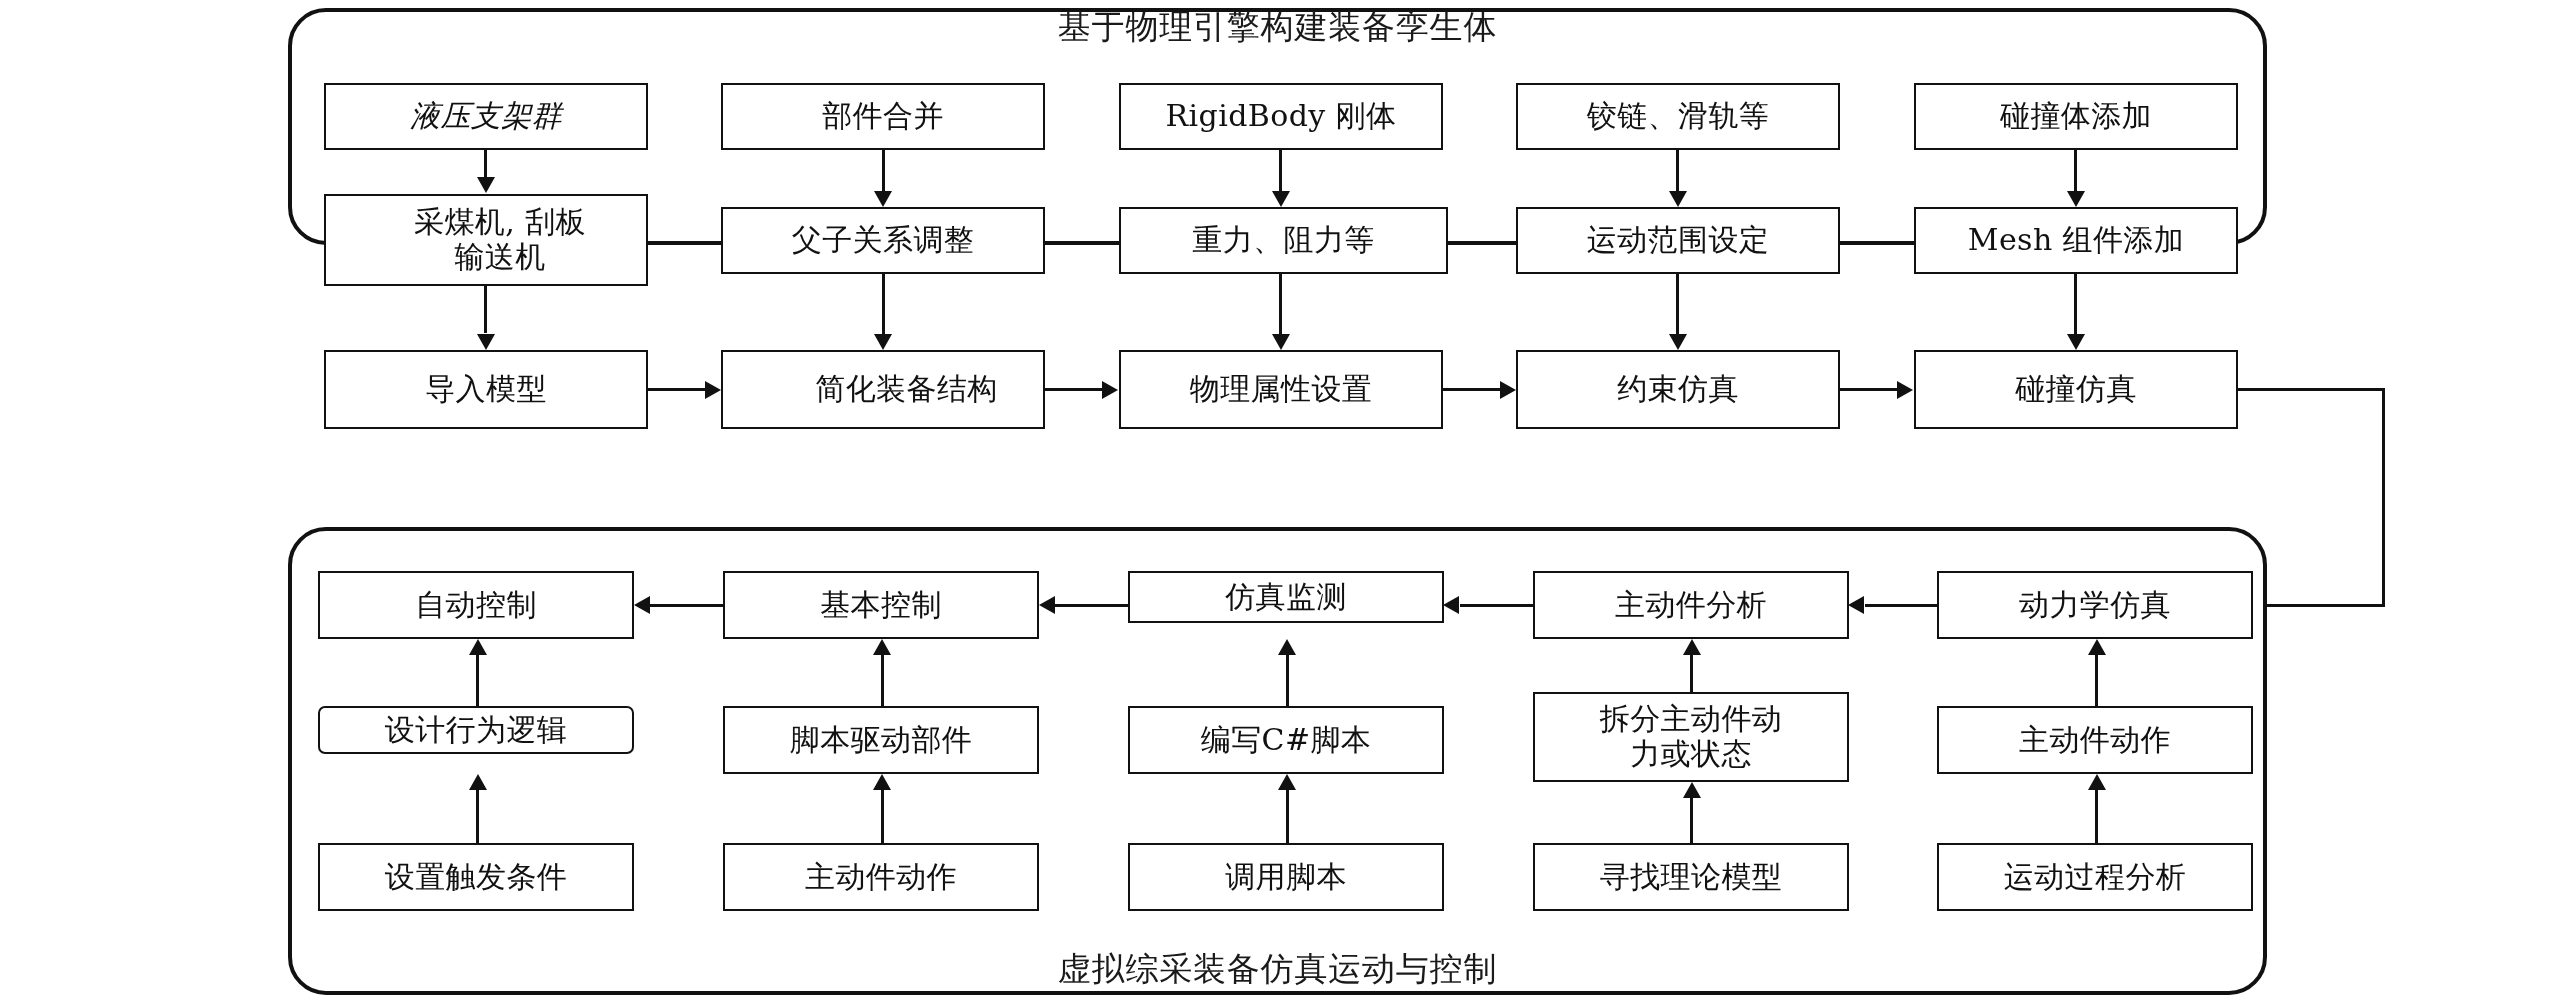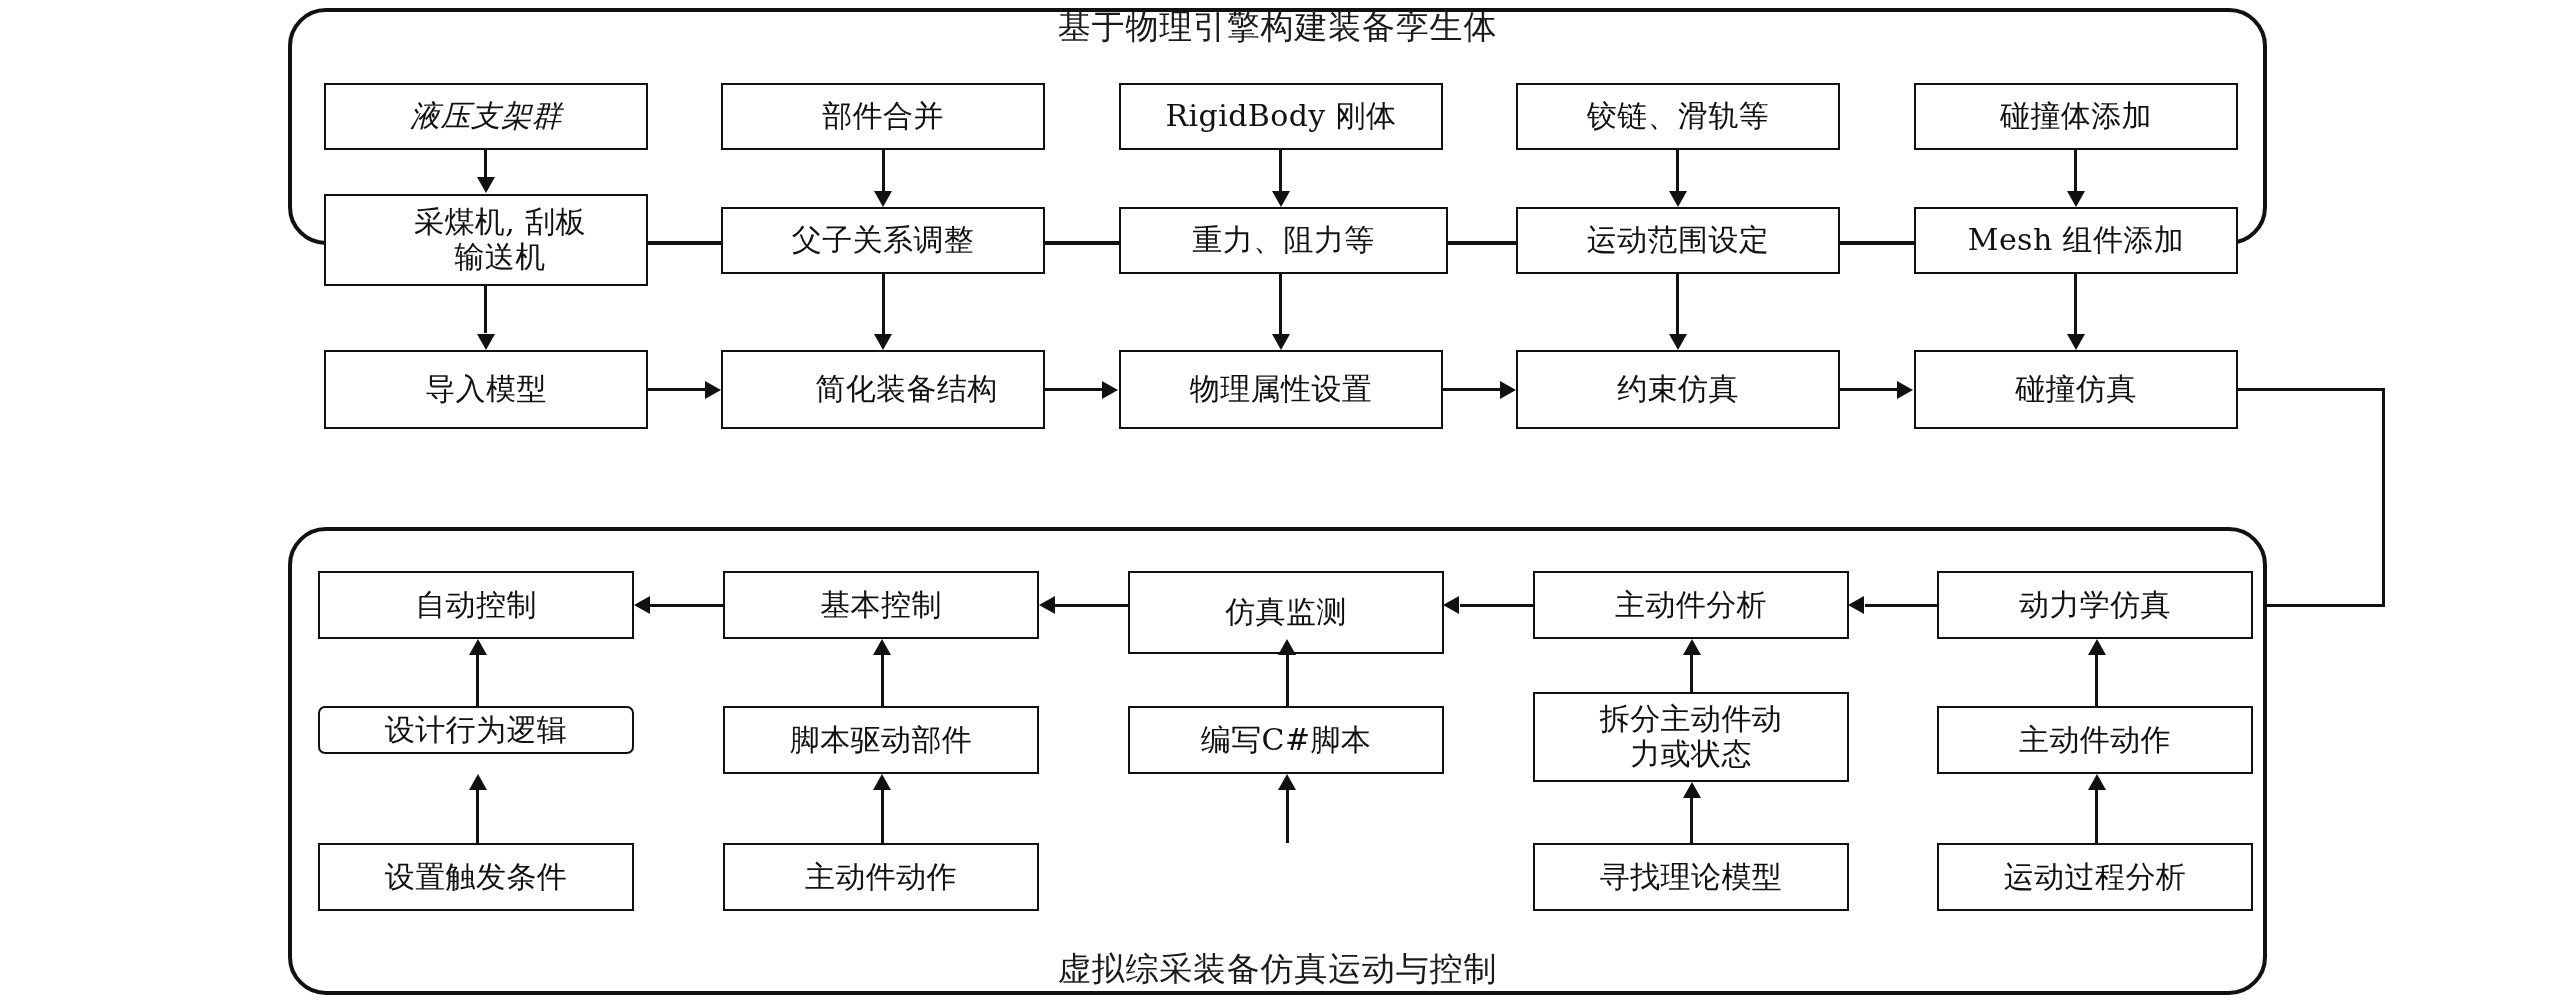--- a/index.html
+++ b/index.html
@@ -142,25 +142,28 @@
   <div class="box" style="left:723px;top:571px;width:316px;height:68px;">
       <span>基本控制</span>
     </div>
   <div class="box" style="left:723px;top:706px;width:316px;height:68px;">
       <span>脚本驱动部件</span>
     </div>
   <div class="box" style="left:723px;top:843px;width:316px;height:68px;">
       <span>主动件动作</span>
     </div>
 
-  <div class="box" style="left:1128px;top:571px;width:316px;height:83px;">
+  <div class="box" style="left:1128px;top:571px;width:316px;height:52px;">
       <span>仿真监测</span>
     </div>
   <div class="box" style="left:1128px;top:706px;width:316px;height:68px;">
       <span>编写C#脚本</span>
+    </div>
+  <div class="box" style="left:1128px;top:843px;width:316px;height:68px;">
+      <span>调用脚本</span>
     </div>
 
   <div class="box" style="left:1533px;top:571px;width:316px;height:68px;">
       <span>主动件分析</span>
     </div>
   <div class="box" style="left:1533px;top:692px;width:316px;height:90px;">
       <span>拆分主动件动<br>力或状态</span>
     </div>
   <div class="box" style="left:1533px;top:843px;width:316px;height:68px;">
       <span>寻找理论模型</span>

